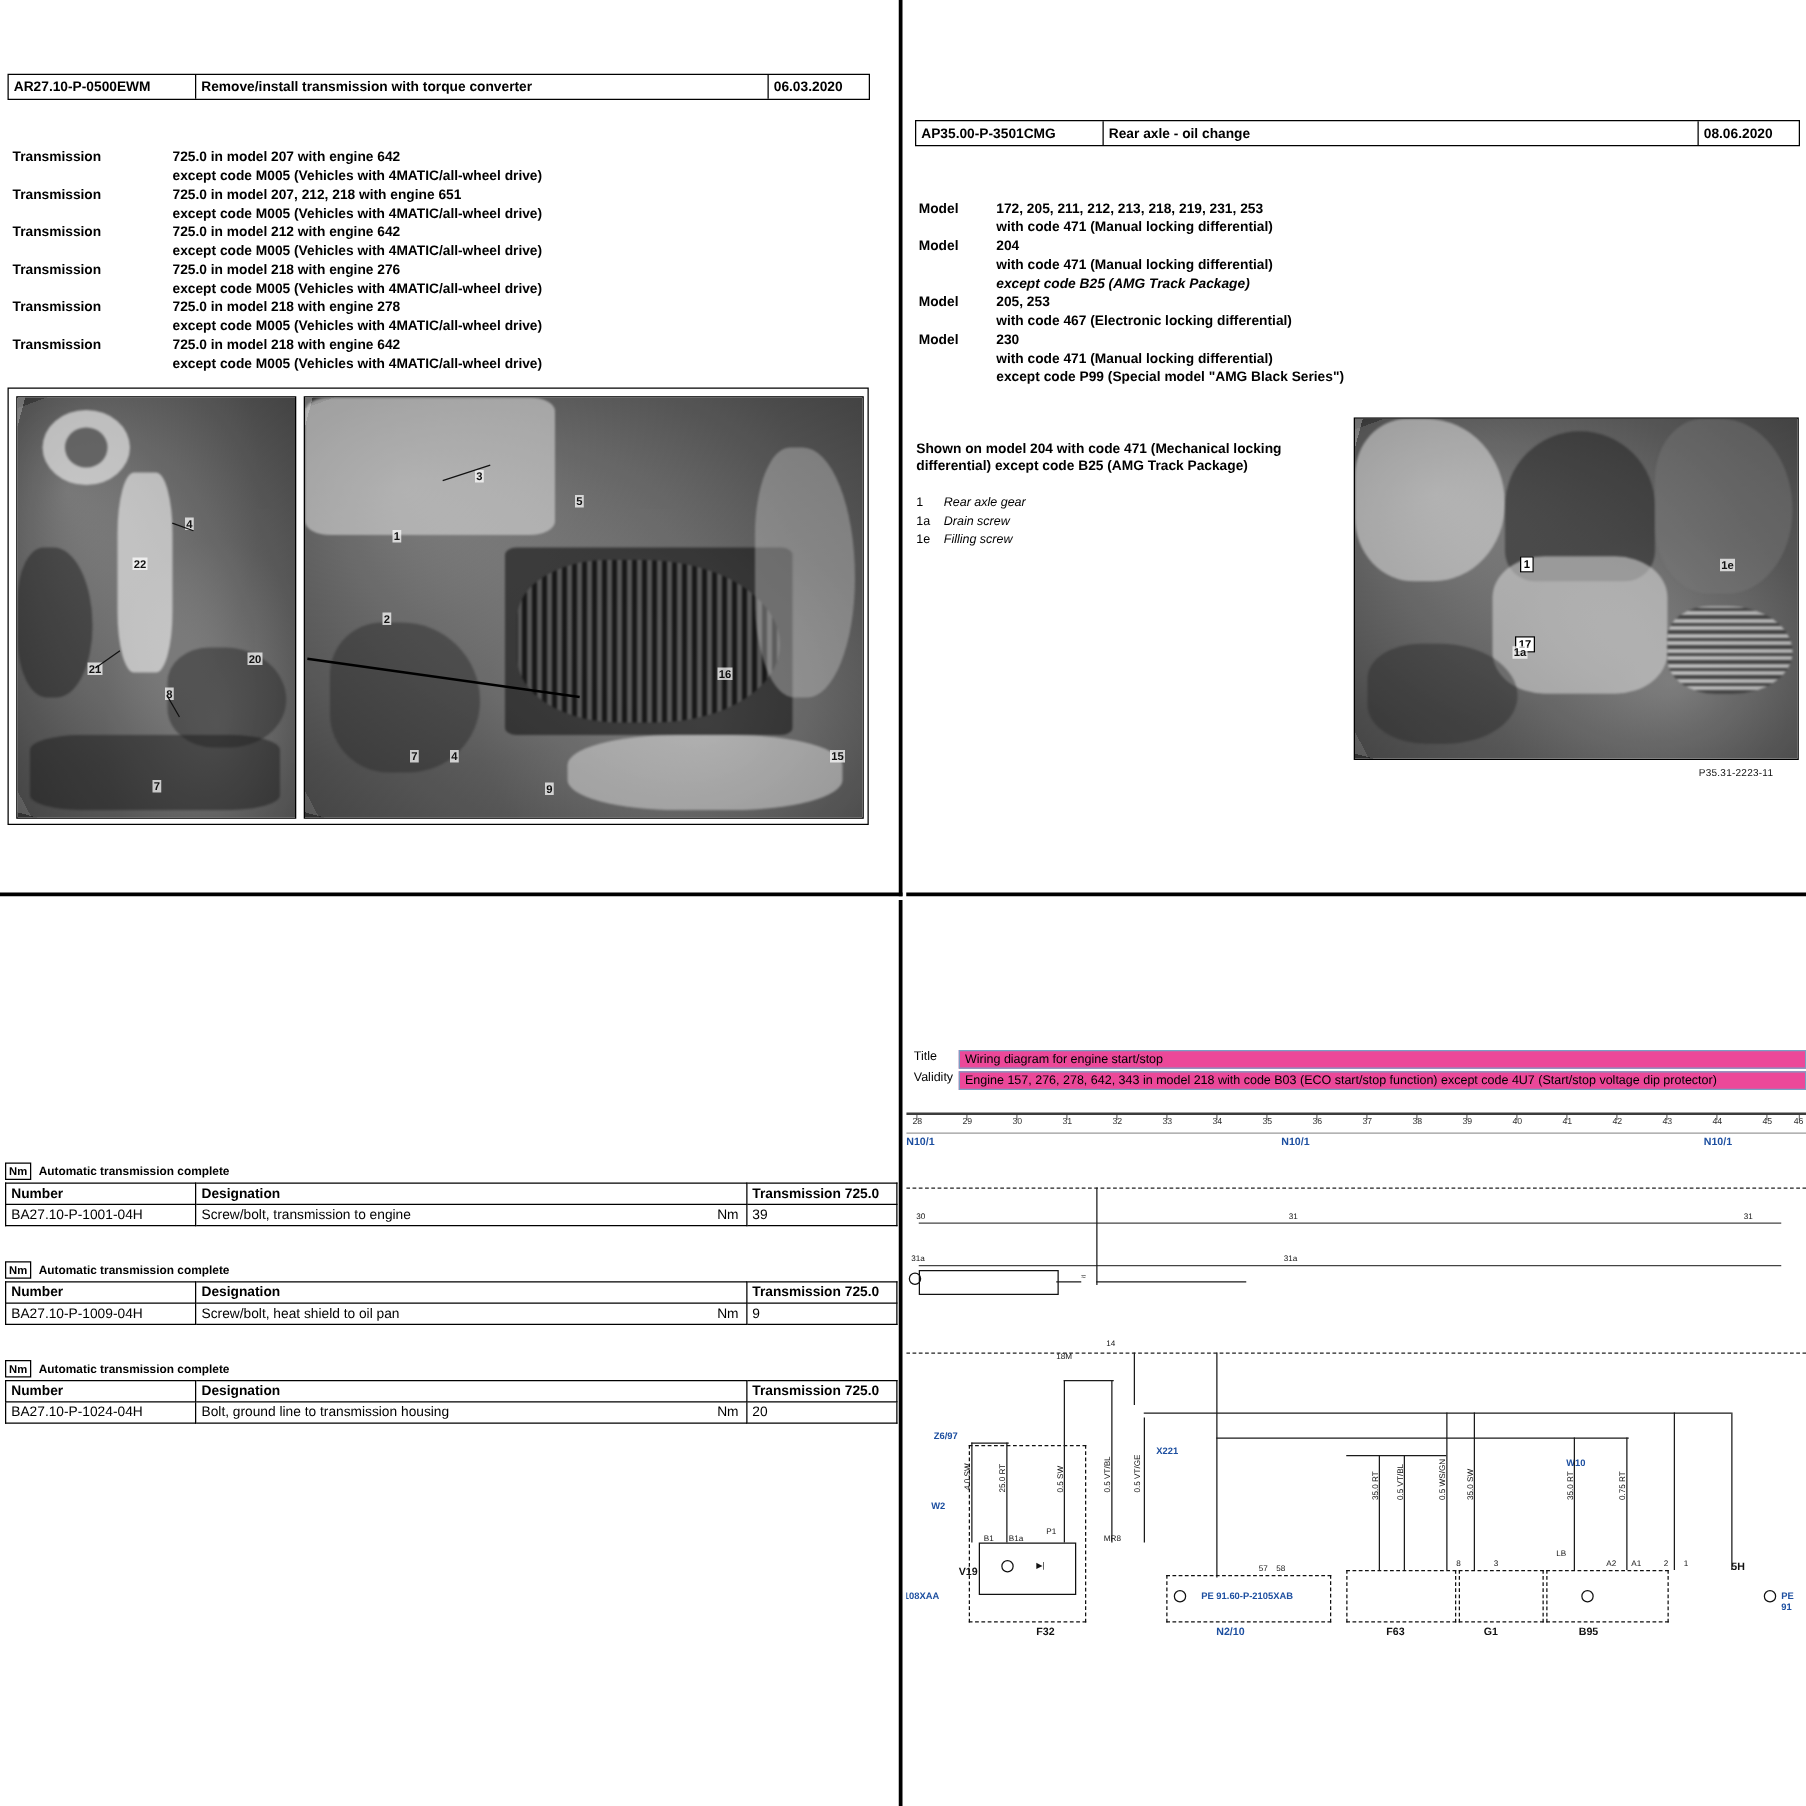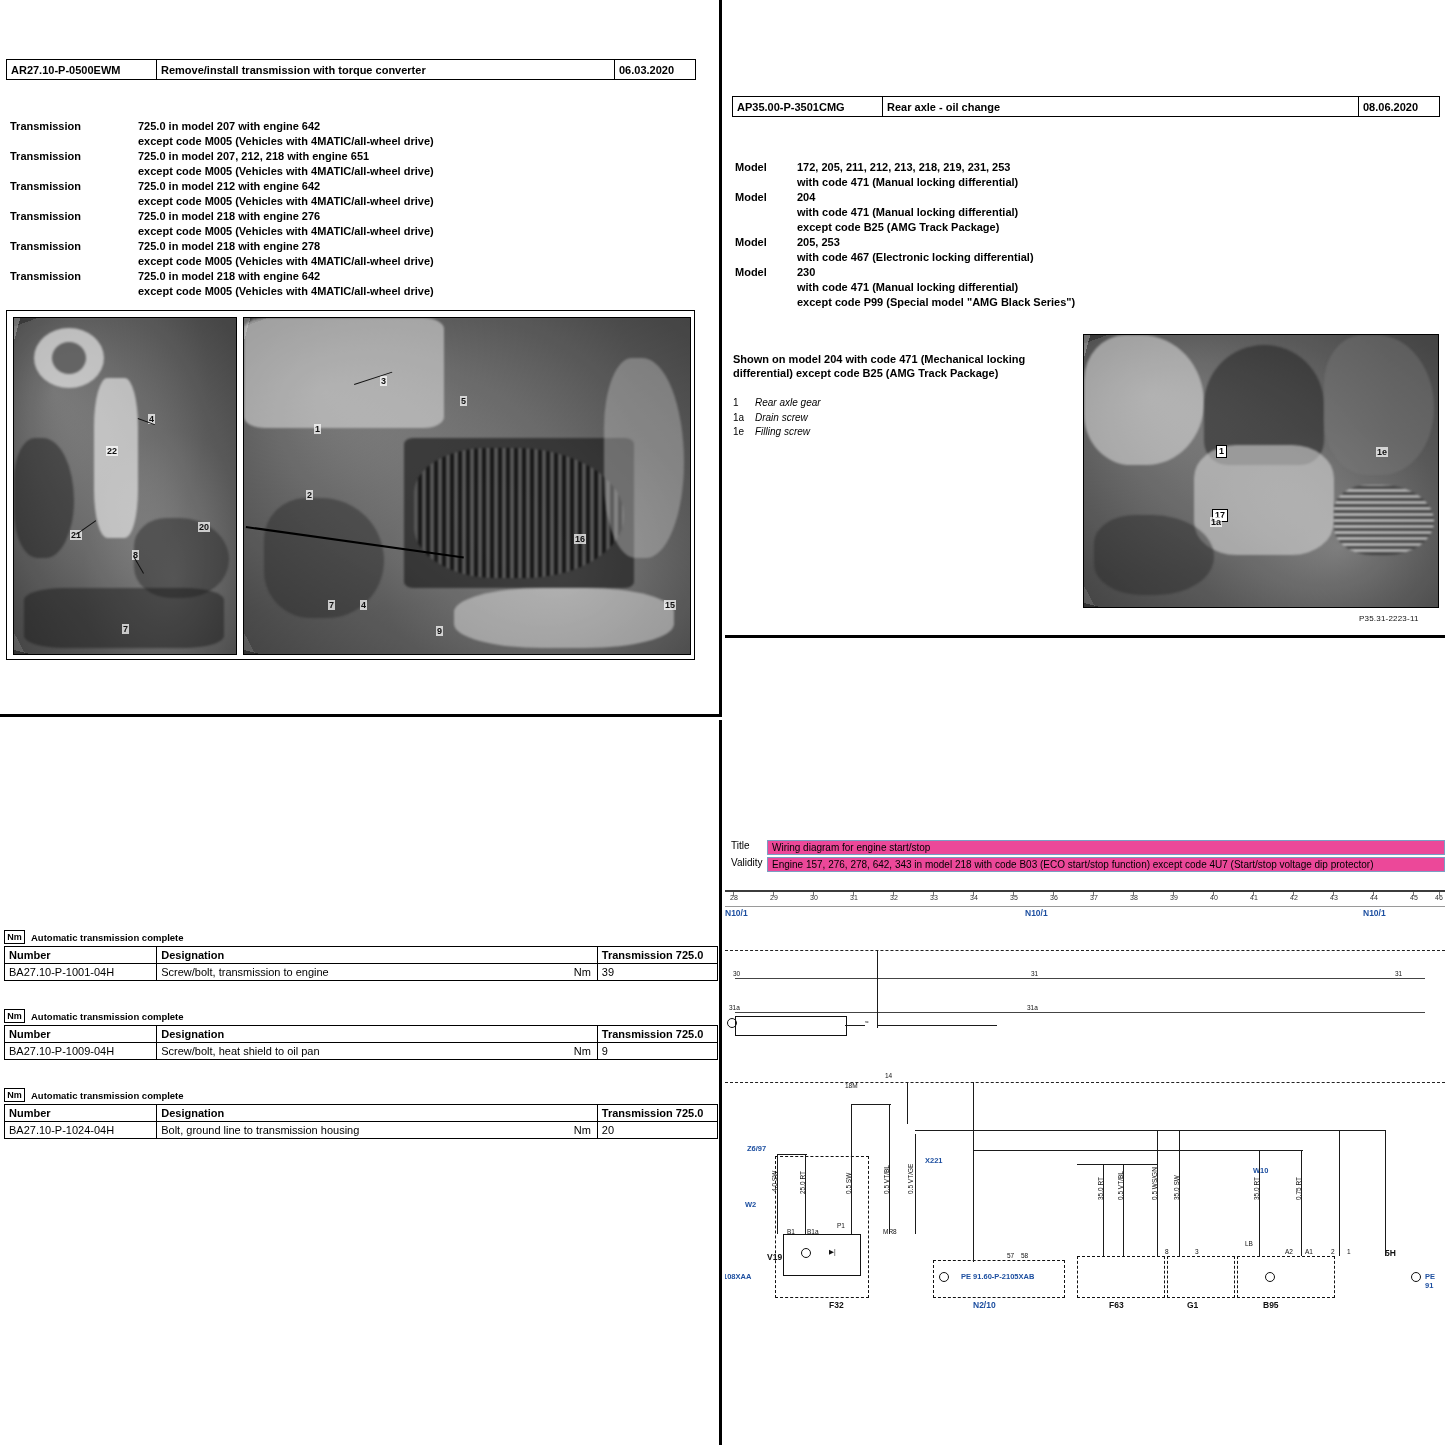--- a/index.html
+++ b/index.html
@@ -17,21 +17,21 @@
     position: relative;
   }
   .page {
     position: absolute;
     box-sizing: border-box;
     background: #fff;
     overflow: hidden;
   }
   
   #quad-tl { left: 0; top: 0; width: 722px; height: 717px; border-right: 3px solid #000; border-bottom: 3px solid #000; }
-  #quad-tr { left: 725px; top: 0; width: 720px; height: 638px; border-bottom: 3px solid #000; }
+  #quad-tr { left: 725px; top: 0; width: 720px; height: 717px; border-bottom: 3px solid #000; }
   #quad-bl { left: 0; top: 720px; width: 722px; height: 725px; border-right: 3px solid #000; }
   #quad-br { left: 725px; top: 720px; width: 720px; height: 725px; }
 
   
   .dochead {
     border: 1px solid #000;
     display: flex;
     height: 19px;
     align-items: stretch;
     font-size: 11px;
@@ -310,21 +310,21 @@
     <div class="row">
         <div class="lbl" style="width:62px; flex:0 0 62px;">Model</div>
         <div class="val">172, 205, 211, 212, 213, 218, 219, 231, 253</div>
       </div>
     <div style="margin-left:62px;">with code 471 (Manual locking differential)</div>
     <div class="row">
         <div class="lbl" style="width:62px; flex:0 0 62px;">Model</div>
         <div class="val">204</div>
       </div>
     <div style="margin-left:62px;">with code 471 (Manual locking differential)</div>
-    <div style="margin-left:62px;">except code B25 (AMG Track Package)</div>
+    <div style="margin-left:62px;font-style:italic;">except code B25 (AMG Track Package)</div>
     <div class="row">
         <div class="lbl" style="width:62px; flex:0 0 62px;">Model</div>
         <div class="val">205, 253</div>
       </div>
     <div style="margin-left:62px;">with code 467 (Electronic locking differential)</div>
     <div class="row">
         <div class="lbl" style="width:62px; flex:0 0 62px;">Model</div>
         <div class="val">230</div>
       </div>
     <div style="margin-left:62px;">with code 471 (Manual locking differential)</div>

